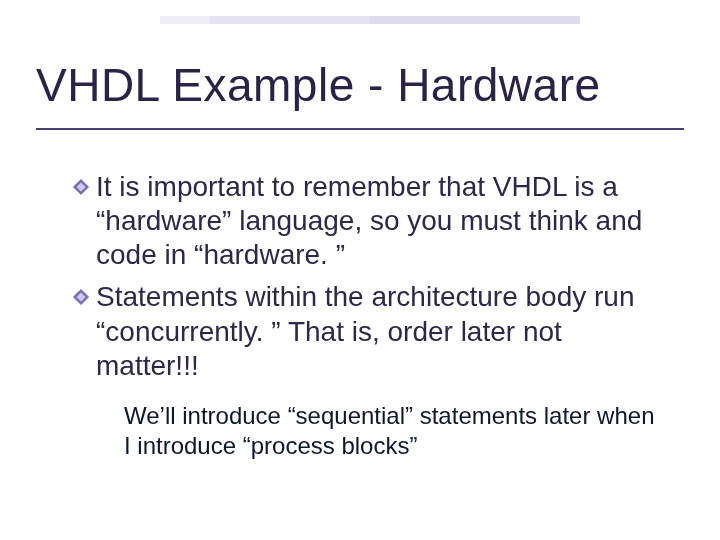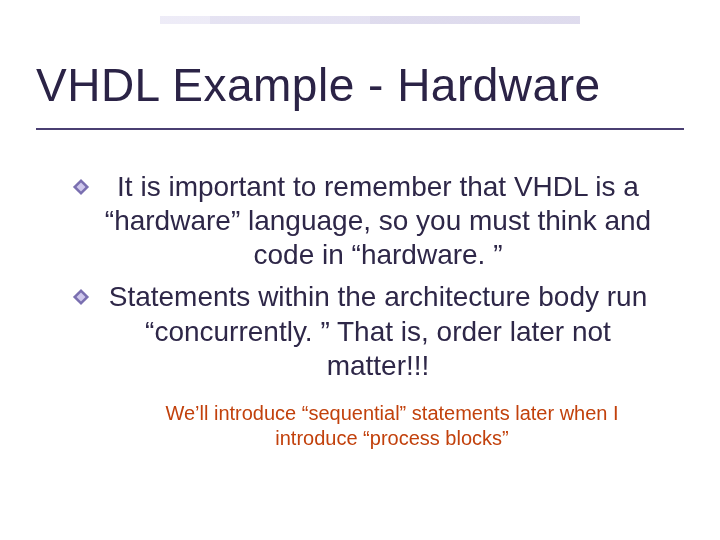--- a/index.html
+++ b/index.html
@@ -48,21 +48,20 @@
     height: 2px;
     background: #4a3f72;
     margin-top: 6px;
     width: 100%;
   }
   .body {
     position: absolute;
     top: 170px;
     left: 72px;
     right: 60px;
-    text-align: center;
   }
   .b1 {
     display: flex;
     align-items: flex-start;
     font-size: 28px;
     line-height: 1.22;
     margin-bottom: 8px;
     color: #2e2748;
   }
   .b1 .icon {
@@ -71,23 +70,23 @@
     margin-top: 8px;
   }
   .b1 .txt { flex: 1 1 auto; }
   .b2-wrap {
     margin-top: 18px;
     margin-left: 38px;
   }
   .b2 {
     display: flex;
     align-items: flex-start;
-    font-size: 20px;
+    font-size: 24px;
     line-height: 1.25;
-    color: #c2410c;
+    color: #0f172a;
   }
   .b2 .icon {
     flex: 0 0 auto;
     margin-right: 14px;
     margin-top: 11px;
   }
   .b2 .txt { flex: 1 1 auto; }
   .sq {
     width: 8px;
     height: 8px;

